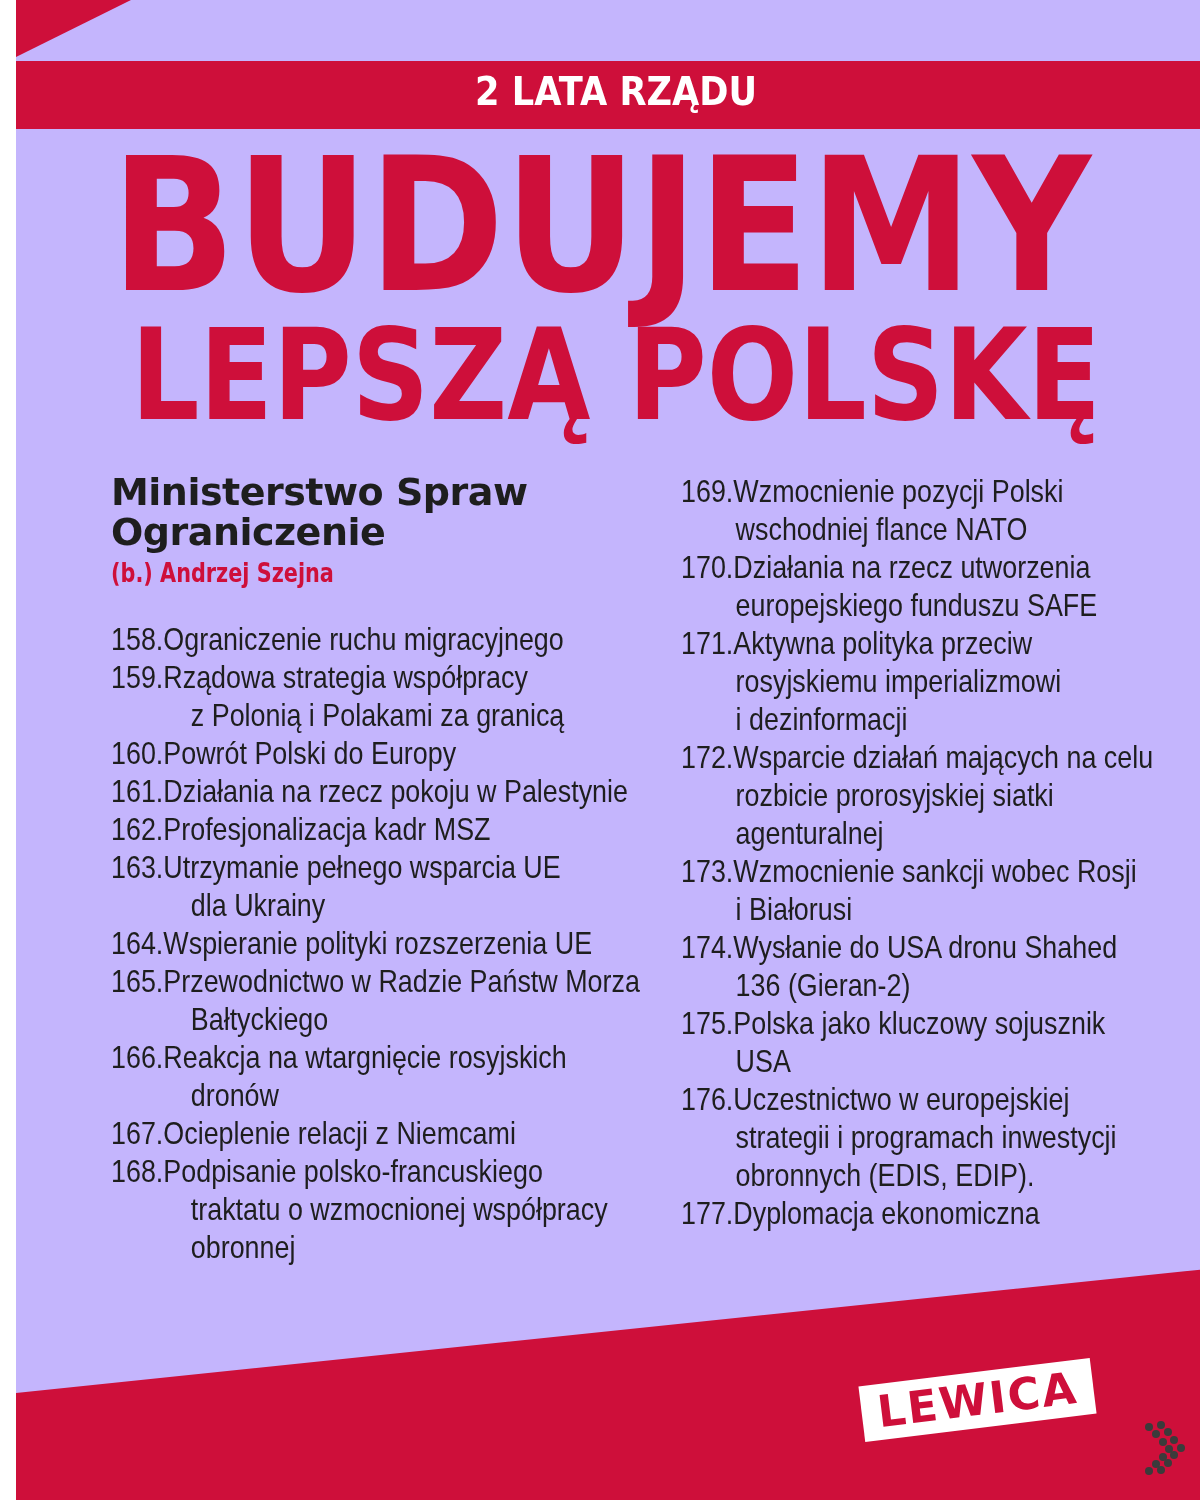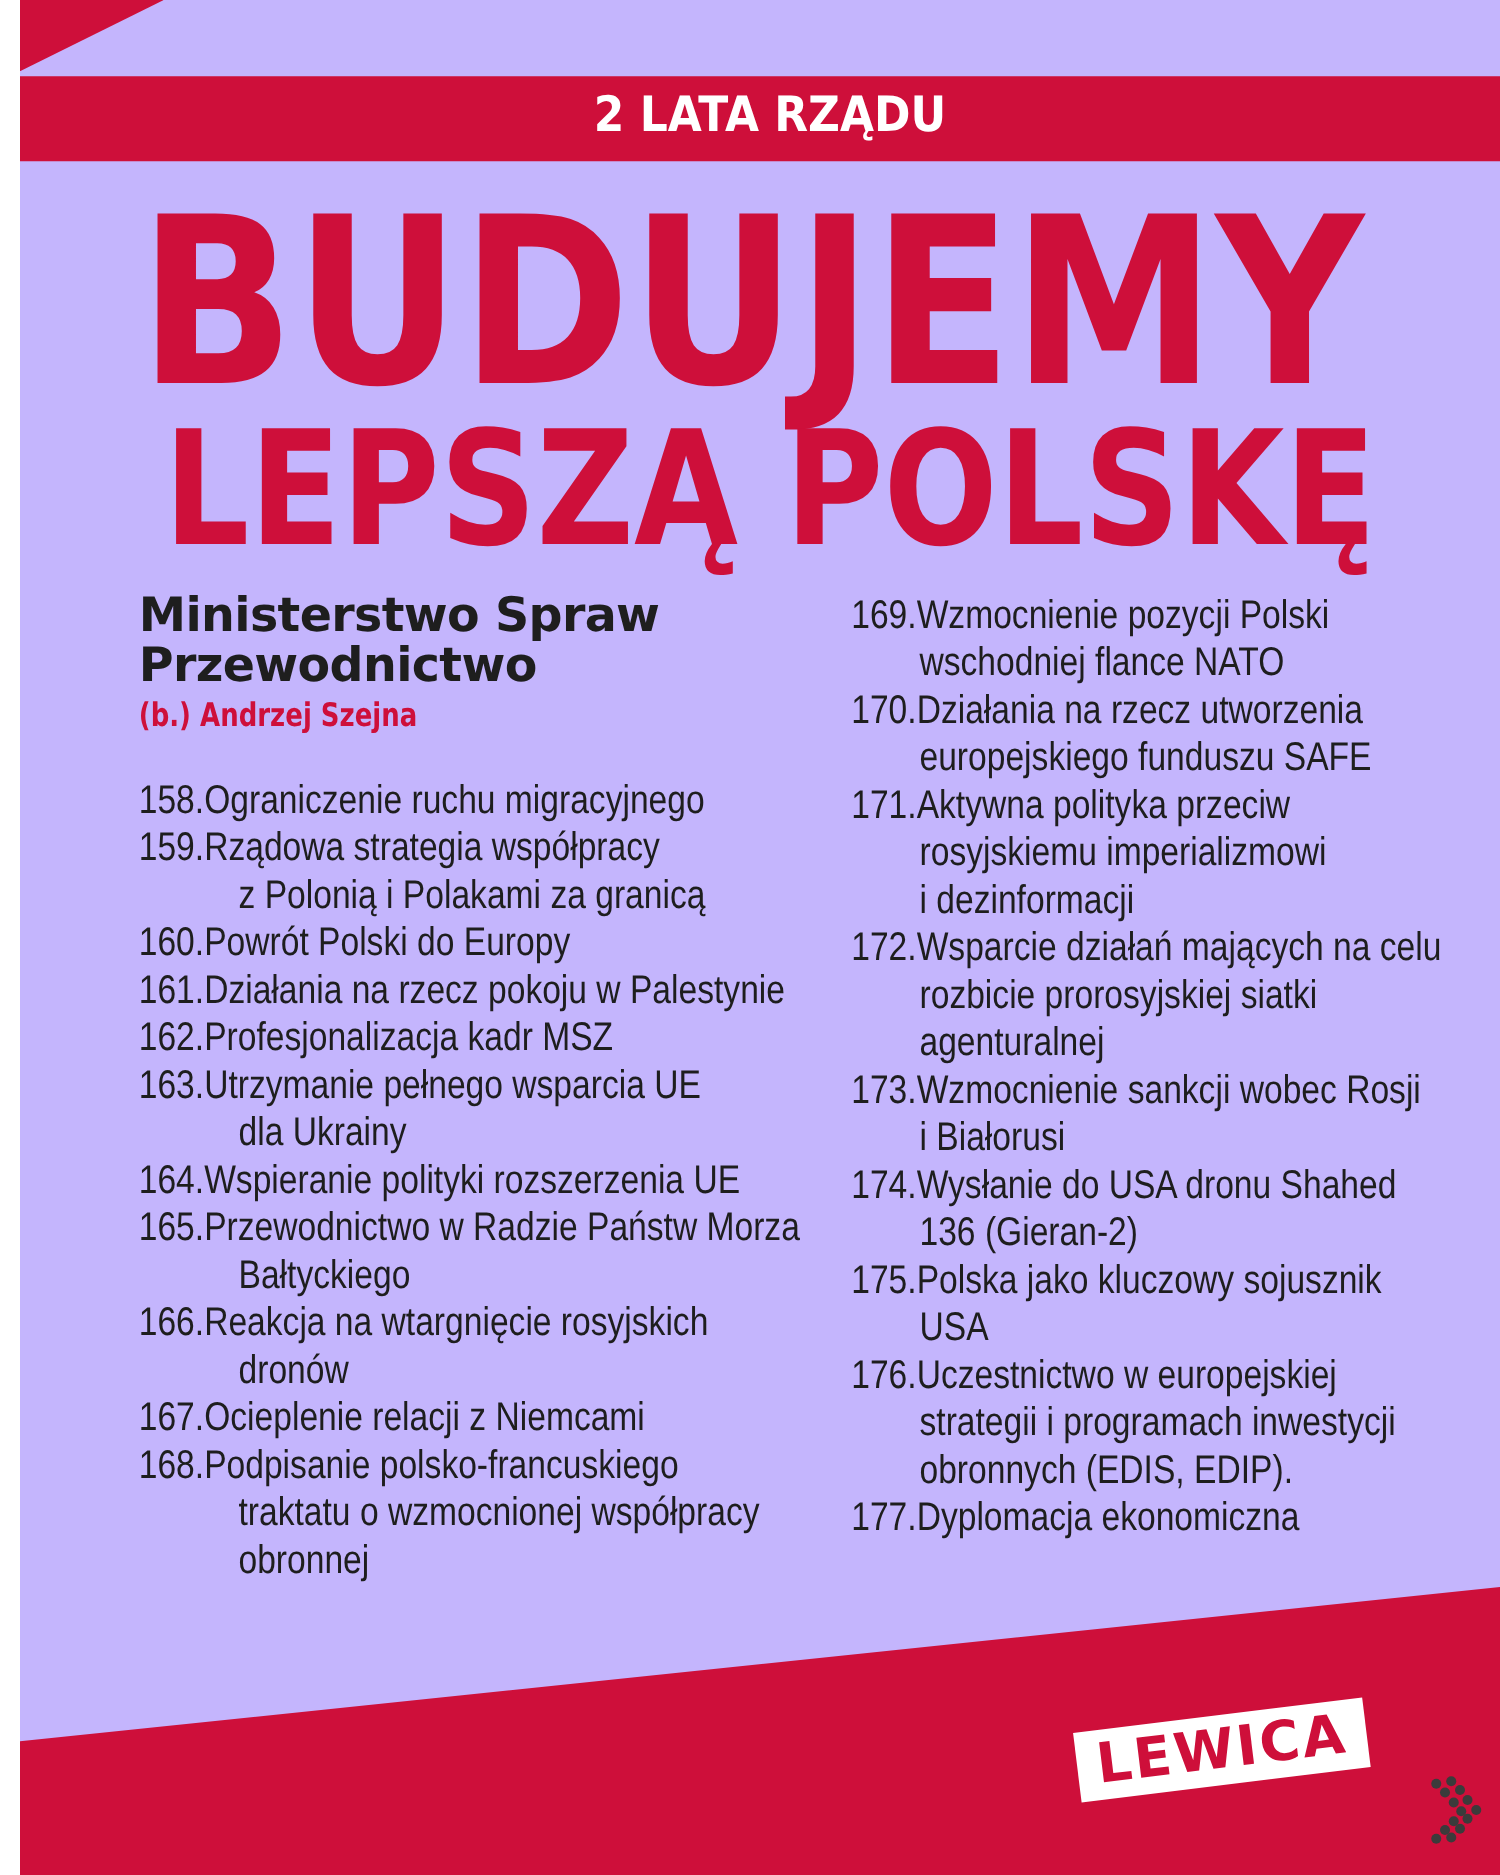--- a/index.html
+++ b/index.html
@@ -11,21 +11,21 @@
     --dots:#3b3b3b;
   }
   
   .corner-tri{position:absolute;left:0;top:0;width:115px;height:57px;background:var(--red);
               clip-path:polygon(0 0,100% 0,0 100%);}
   
   .top-bar{position:absolute;left:0;top:61px;width:1200px;height:68px;background:var(--red);}
   .top-bar svg{display:block;overflow:visible;}
   .banner-text{font-family:"DejaVu Sans","Liberation Sans",sans-serif;font-weight:bold;fill:#ffffff;}
   
-  .headline{position:absolute;left:0;top:16px;width:1081px;height:470px;pointer-events:none;text-decoration:underline;}
+  .headline{position:absolute;left:0;top:0;width:1081px;height:470px;pointer-events:none;text-decoration:underline;}
   .headline svg{display:block;overflow:visible;}
   .headline text{font-family:"DejaVu Sans","Liberation Sans",sans-serif;font-weight:bold;fill:var(--red);}
   
   .ministry{position:absolute;left:95px;top:472px;color:var(--ink);
             font-family:"DejaVu Sans","Liberation Sans",sans-serif;
             font-weight:bold;font-size:38px;line-height:40px;letter-spacing:-0.5px;}
   .minister{position:absolute;left:95px;top:558px;color:var(--red);
             font-family:"DejaVu Sans","Liberation Sans",sans-serif;font-weight:bold;font-size:26px;}
   .minister .squeeze{display:inline-block;transform:scaleX(0.8);transform-origin:left center;white-space:nowrap;}
   
@@ -62,21 +62,21 @@
 
   <div class="headline">
     <svg width="1200" height="470">
       <text x="585" y="290" text-anchor="middle" textLength="980" lengthAdjust="spacingAndGlyphs" font-size="186">BUDUJEMY</text>
       <text x="600" y="419" text-anchor="middle" textLength="970" lengthAdjust="spacingAndGlyphs" font-size="127">LEPSZĄ POLSKĘ</text>
     </svg>
   </div>
 
   <div class="ministry">
     <div>Ministerstwo Spraw</div>
-    <div>Przewodnictwo</div>
+    <div>Ograniczenie</div>
   </div>
 
   <div class="minister">
     <span class="squeeze">(b.) Andrzej Szejna</span>
   </div>
 
   <div class="col col-left">
       <div class="item">
         <div class="first"><span class="num">158.</span><span>Ograniczenie ruchu migracyjnego</span></div>
       </div>

